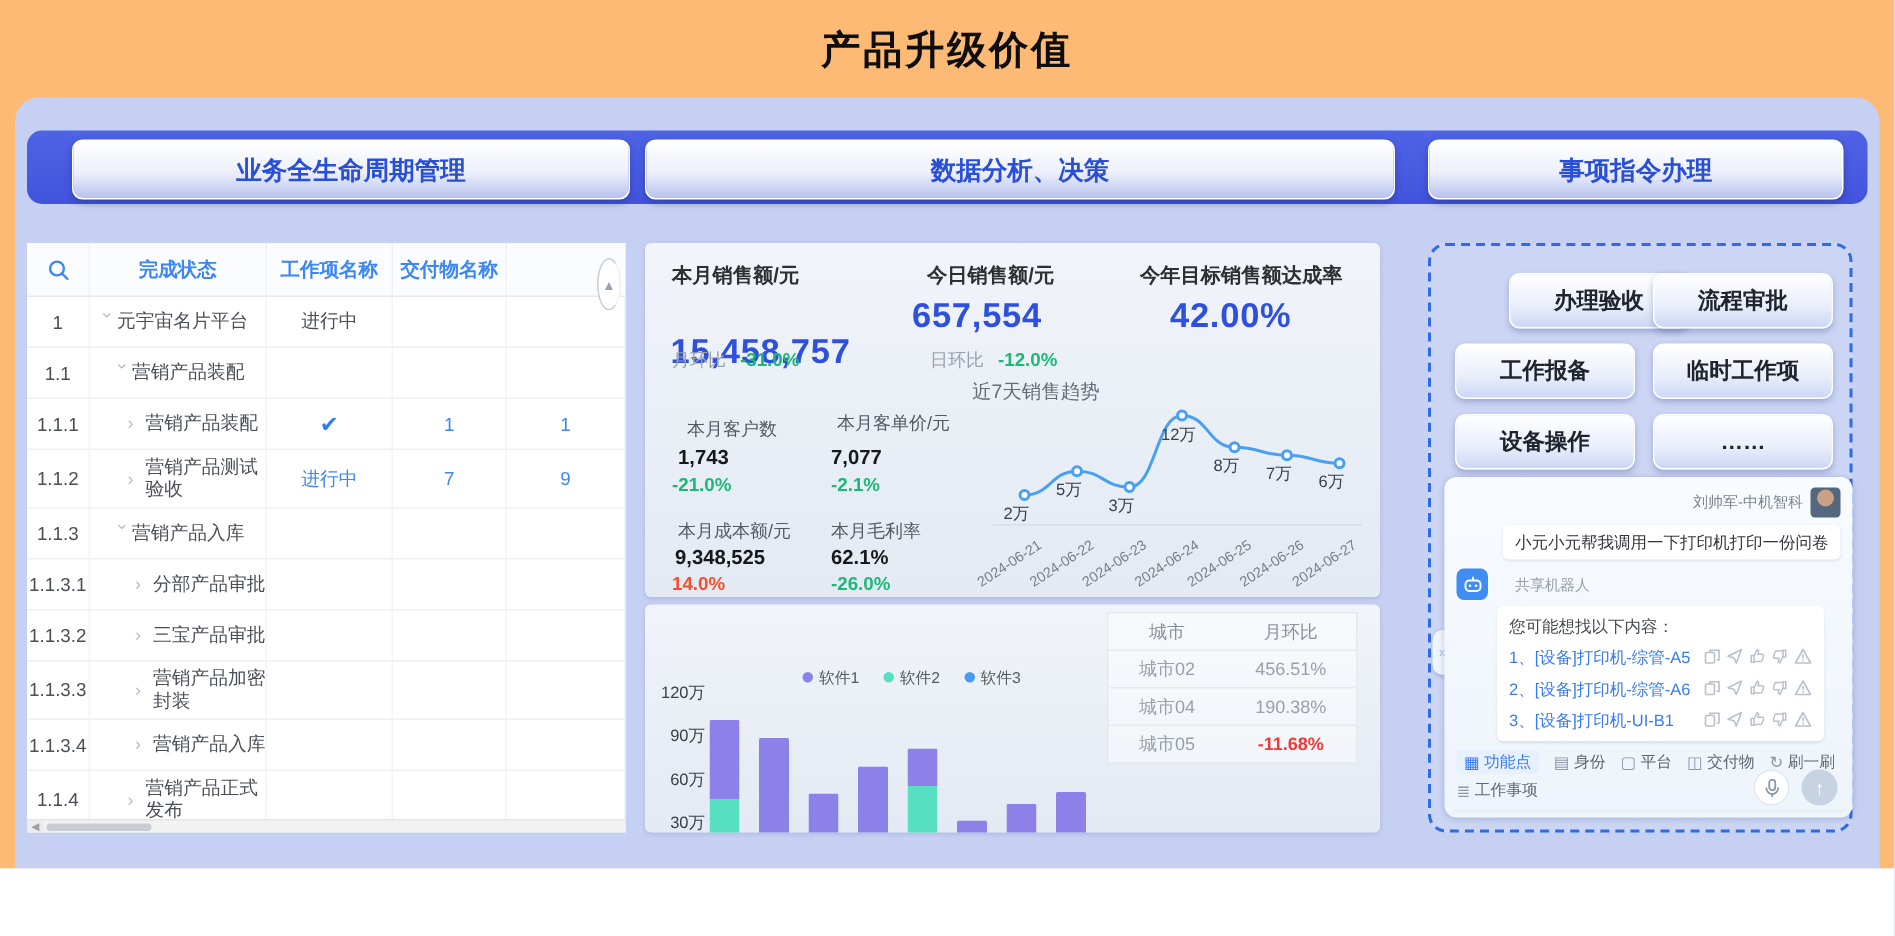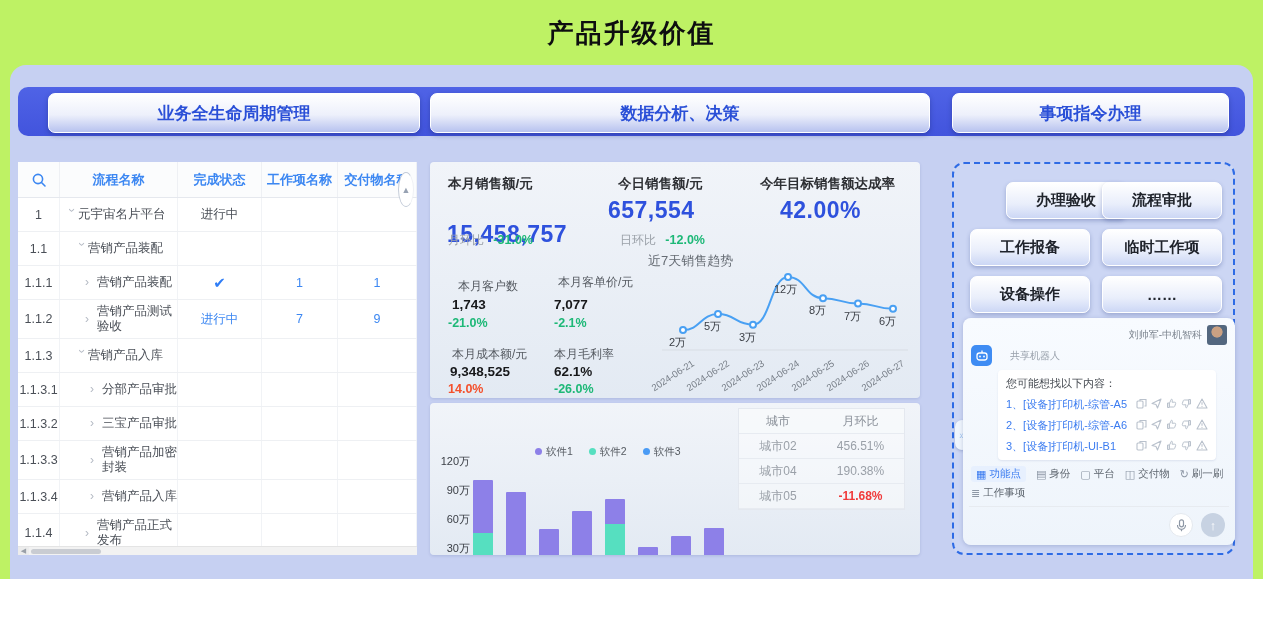--- a/index.html
+++ b/index.html
@@ -1,17 +1,17 @@
 <!DOCTYPE html>
 <html><head>
 <meta charset="utf-8">
 <style>
   * { margin:0; padding:0; box-sizing:border-box; }
   body { font-family:"Liberation Sans","DejaVu Sans",sans-serif; }
-  .stage { position:relative; width:1263px; height:579px; background:#bef264; overflow:hidden;text-decoration:underline; }
+  .stage { position:relative; width:1263px; height:579px; background:#fdba74; overflow:hidden;text-decoration:underline; }
   .bottom-strip { position:absolute; left:0; top:597px; width:1263px; height:27px; background:#dfe9f9; }
   .page-title { position:absolute; left:0; top:16px; width:100%; text-align:center; font-size:26px; font-weight:bold; color:#0e0e10; letter-spacing:2px; }
   .container { position:absolute; left:10px; top:65px; width:1243px; height:528px; background:#c6d0f2; border-radius:16px; }
   .band { position:absolute; left:18px; top:87px; width:1227px; height:49px; background:linear-gradient(180deg,#4f63e6,#4254dd); border-radius:10px; }
   .hdr-btn { position:absolute; top:93px; height:40px; border-radius:7px;
     background:linear-gradient(180deg,#ffffff 0%,#edf0fb 55%,#b7c2ef 100%);
     border:1px solid #ffffff; box-shadow:0 2px 5px rgba(25,40,110,.4);
     color:#2a4fd7; font-weight:bold; font-size:17px; display:flex; align-items:center; justify-content:center; cursor:pointer; }
   .hdr-btn1 { left:48px; width:372px; } .hdr-btn2 { left:430px; width:500px; } .hdr-btn3 { left:952px; width:277px; }
 
@@ -102,21 +102,20 @@
   <div class="hdr-btn hdr-btn3">事项指令办理</div>
 
   <div class="table-panel">
     <div class="tgrid thead">
       <div>
         <svg width="16" height="16" viewBox="0 0 16 16">
             <circle cx="7" cy="7" r="4.6" fill="none" stroke="#3c87f2" stroke-width="1.6"></circle>
             <line x1="10.5" y1="10.5" x2="14" y2="14" stroke="#3c87f2" stroke-width="1.6" stroke-linecap="round"></line>
           </svg>
       </div>
-      <div>流程名称</div>
       <div>完成状态</div>
       <div>工作项名称</div>
       <div>交付物名称</div>
       <div class="collapse-circle">▲</div>
     </div>
     <div id="process-rows">
         <div class="tgrid trow">
           <div>1</div>
           <div class="cell-name ind0">
             <span class="tree-arrow arr-down">›</span>
@@ -347,20 +346,21 @@
 
   <div class="right-panel"></div>
   <div id="rp-buttons"></div>
   <div class="panel-handle">»</div>
 
   <div class="chat-card">
     <div class="chat-user-row">
       <span class="chat-user-name">刘帅军-中机智科</span>
       <span class="user-avatar"></span>
     </div>
+    <div class="user-bubble">小元小元帮我调用一下打印机打印一份问卷</div>
     <div class="bot-row">
       <span class="bot-avatar">
         <svg width="14" height="14" viewBox="0 0 14 14">
             <rect x="2" y="4" width="10" height="7" rx="2.5" fill="none" stroke="#fff" stroke-width="1.3"></rect>
             <line x1="7" y1="1.5" x2="7" y2="4" stroke="#fff" stroke-width="1.3"></line>
             <circle cx="5" cy="7.5" r="0.9" fill="#fff"></circle>
             <circle cx="9" cy="7.5" r="0.9" fill="#fff"></circle>
           </svg>
       </span>
       <span class="bot-name">共享机器人</span>

